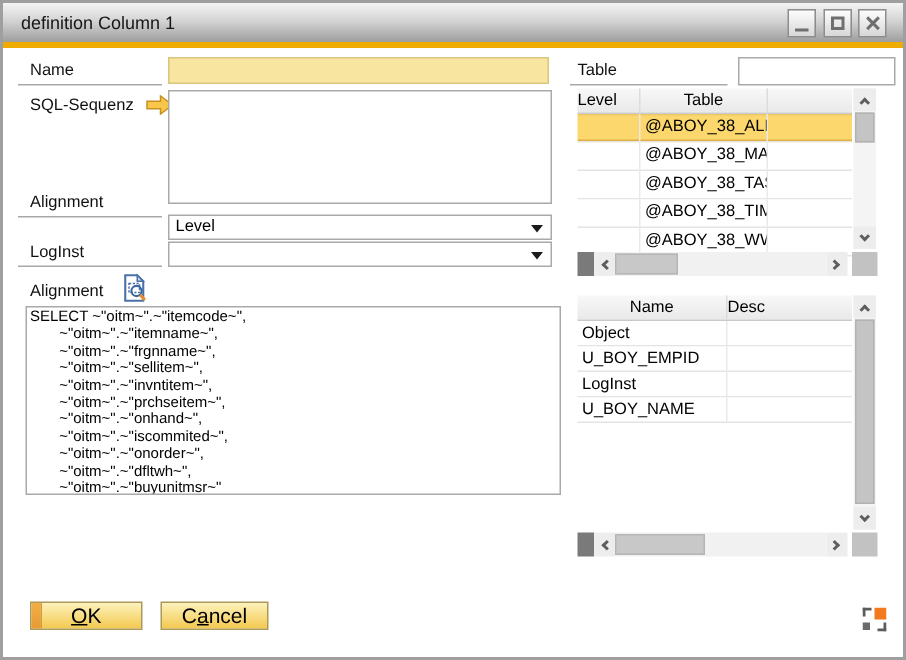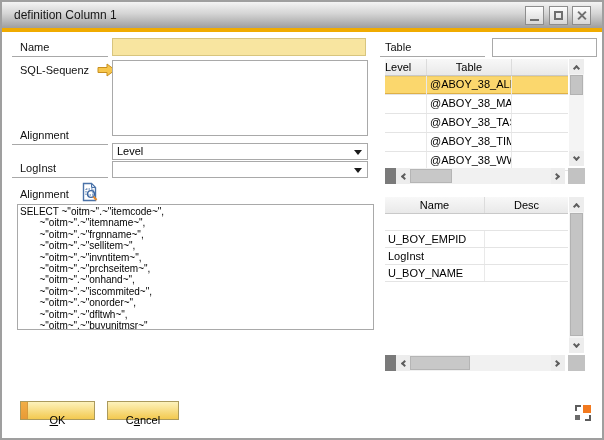--- a/index.html
+++ b/index.html
@@ -72,21 +72,21 @@
   .hdark { width:11px; background:#7a7a7a; }
   .hbtn { width:14px; background:#ededed; display:flex; align-items:center; justify-content:center; }
   .htrack { flex:1; background:#f1f1f1; position:relative; }
   .hthumb { position:absolute; top:1px; bottom:1px; background:#c8c8c8; border:1px solid #b5b5b5; }
   .hcorner { width:17px; background:#c2c2c2; margin-left:3px; }
 
   
   .btn {
     position:absolute; height:19px; border:1px solid #ab9a5c;
     background:linear-gradient(#FDF2BC, #F3C94F);
-    text-align:center; padding-top:12px; font-size:11px; cursor:default;
+    text-align:center; padding-top:0; font-size:14px; cursor:default;
   }
   .btn .stripe { position:absolute; left:0; top:0; bottom:0; width:7px;
     background:linear-gradient(#F2AE45, #E89A36); border-right:1px solid #d79a3c; }
   .ukey { text-decoration:underline; }
 
   
   .grip { position:absolute; left:573px; top:403px; width:16px; height:16px; }
 </style>
 </head>
 <body>
@@ -204,24 +204,25 @@
     </div>
     <div class="hbtn">
         <span class="chev right"></span>
       </div>
     <div class="hcorner"></div>
   </div>
 
   <div class="grid g2" style="left:383px; top:195px; width:183px; height:137px;">
     <div class="grid-header">
       <div class="hcell" style="width:100px; text-align:center;">Name</div>
-      <div class="hcell" style="width:83px; border-right:none; text-align:center;">Desc</div>
+      <div class="hcell" style="width:83px; border-right:none; text-align:left;">Desc</div>
     </div>
     <div>
         <div class="grid-row">
+        <div class="cell" style="width:100px;">Object</div>
         <div class="cell" style="width:83px; border-right:none;"></div>
       </div>
         <div class="grid-row">
         <div class="cell" style="width:100px;">U_BOY_EMPID</div>
         <div class="cell" style="width:83px; border-right:none;"></div>
       </div>
         <div class="grid-row">
         <div class="cell" style="width:100px;">LogInst</div>
         <div class="cell" style="width:83px; border-right:none;"></div>
       </div>

